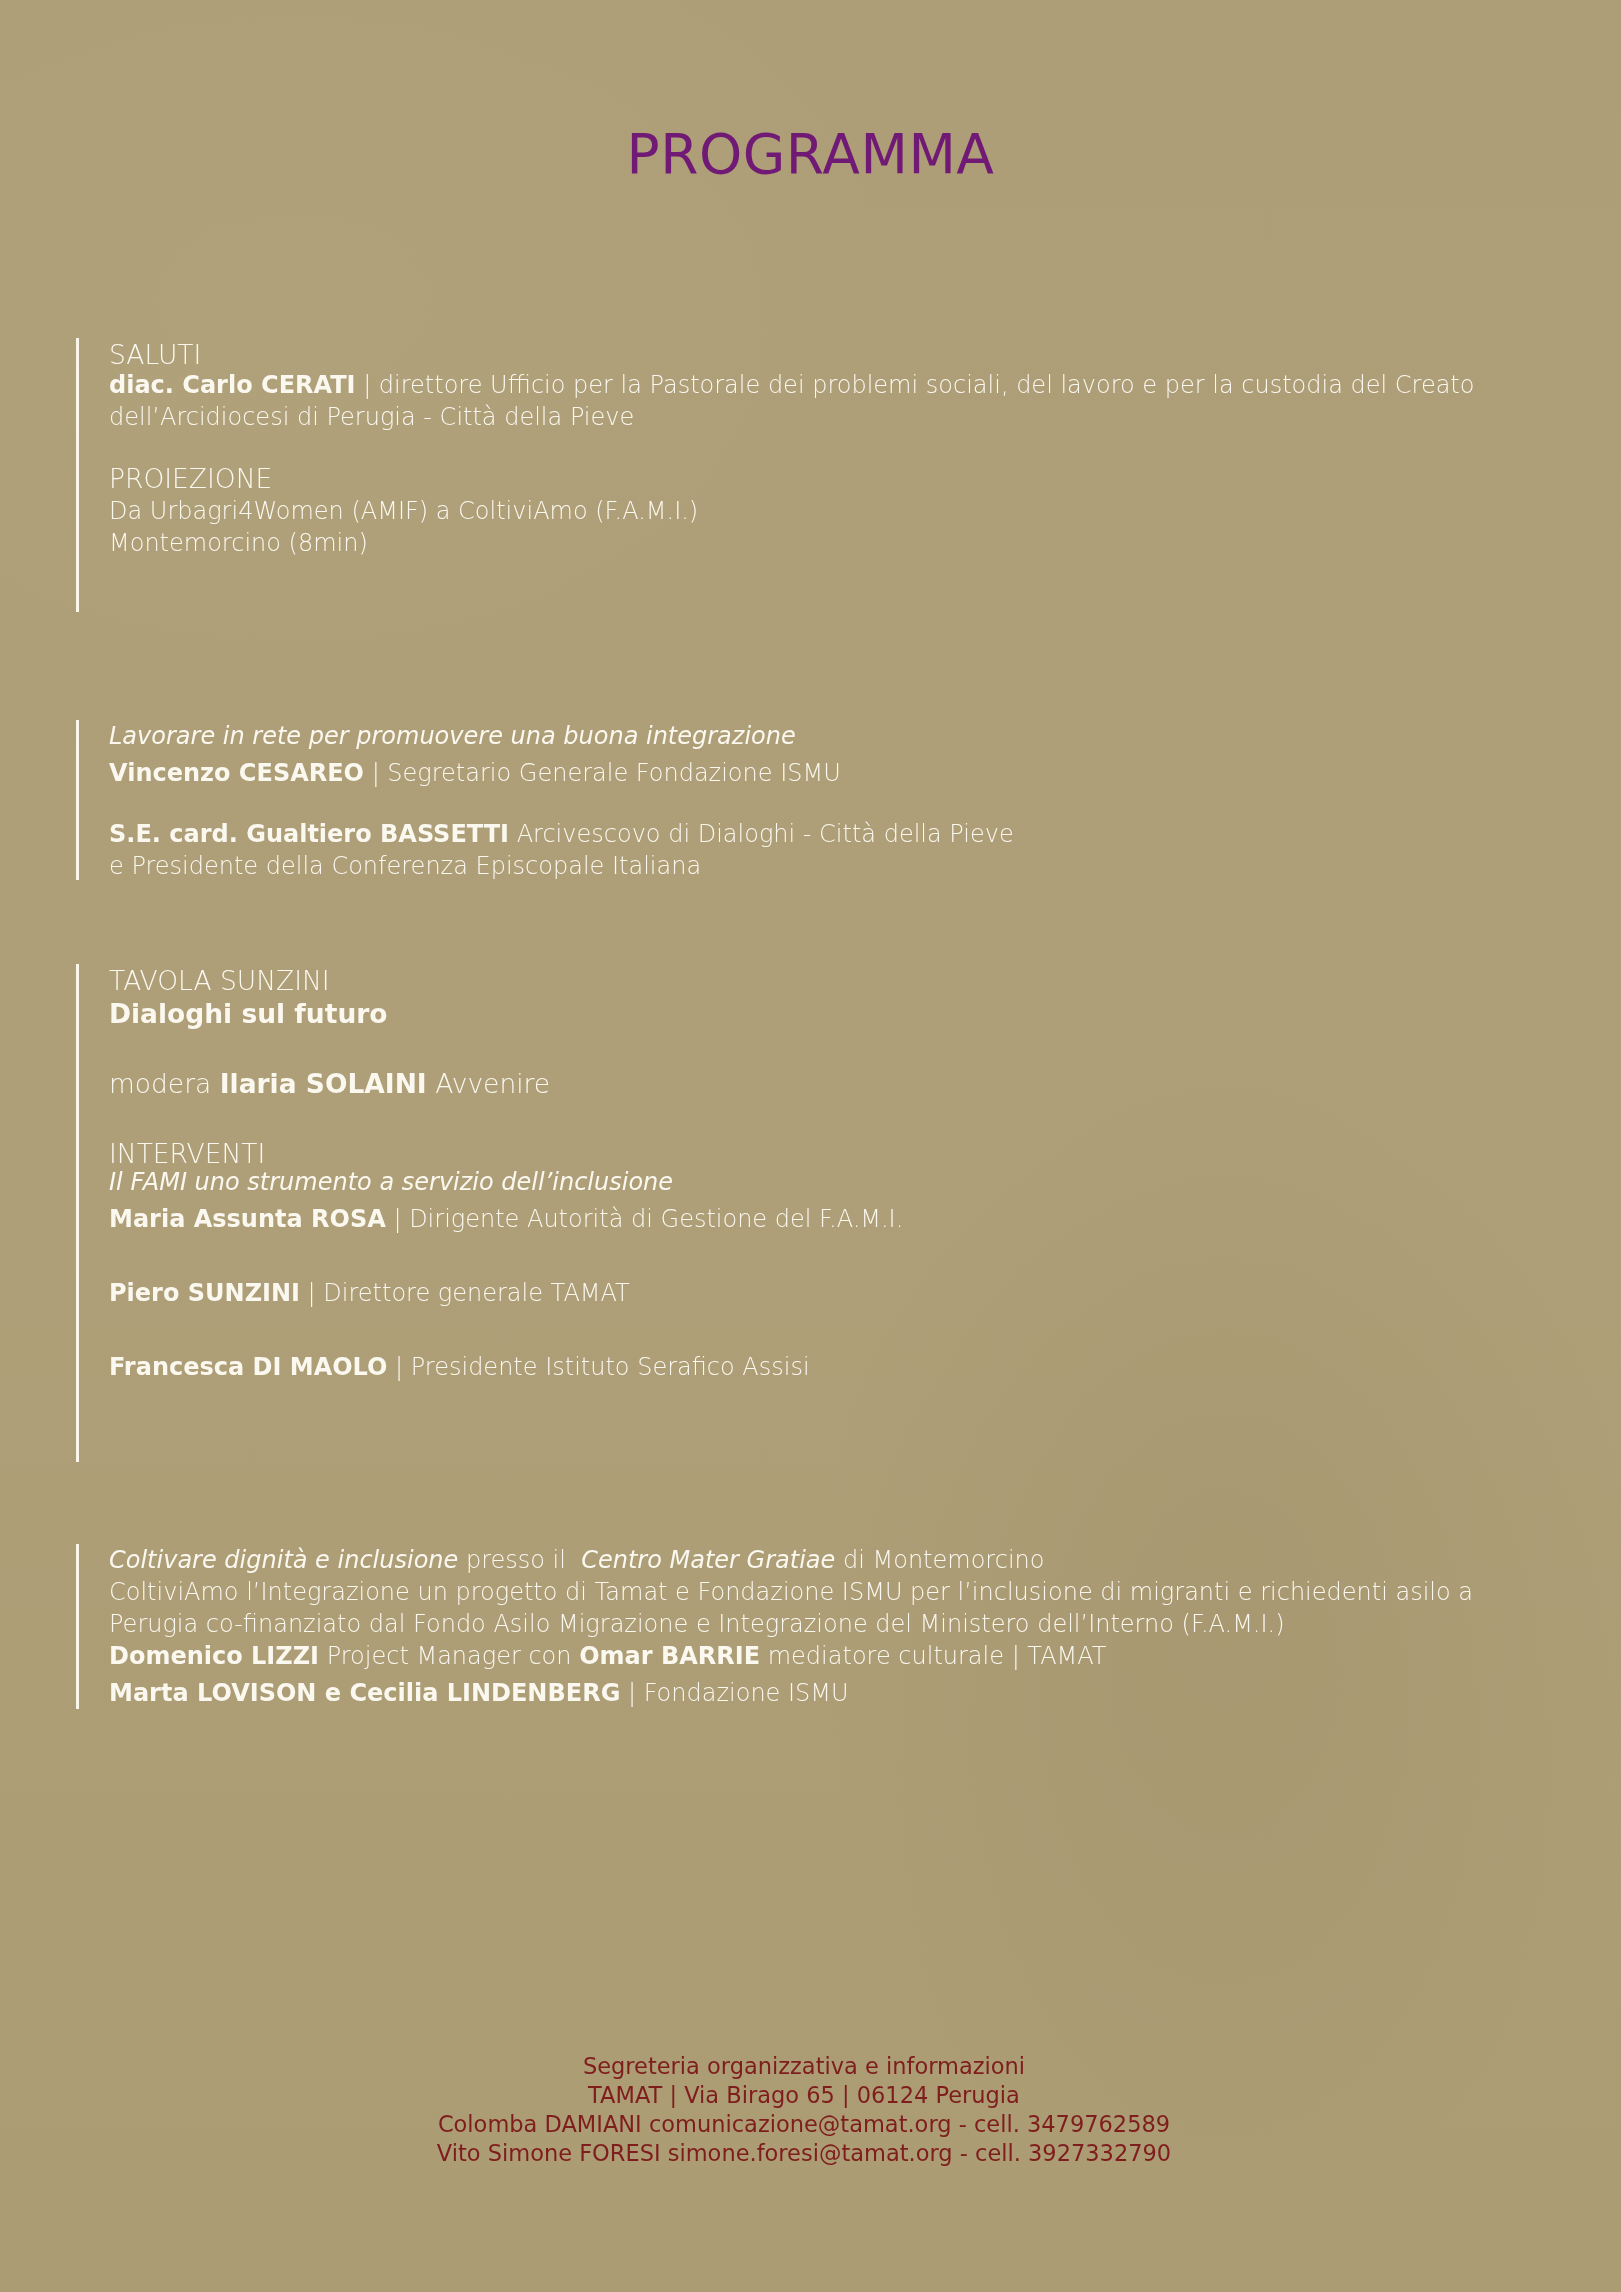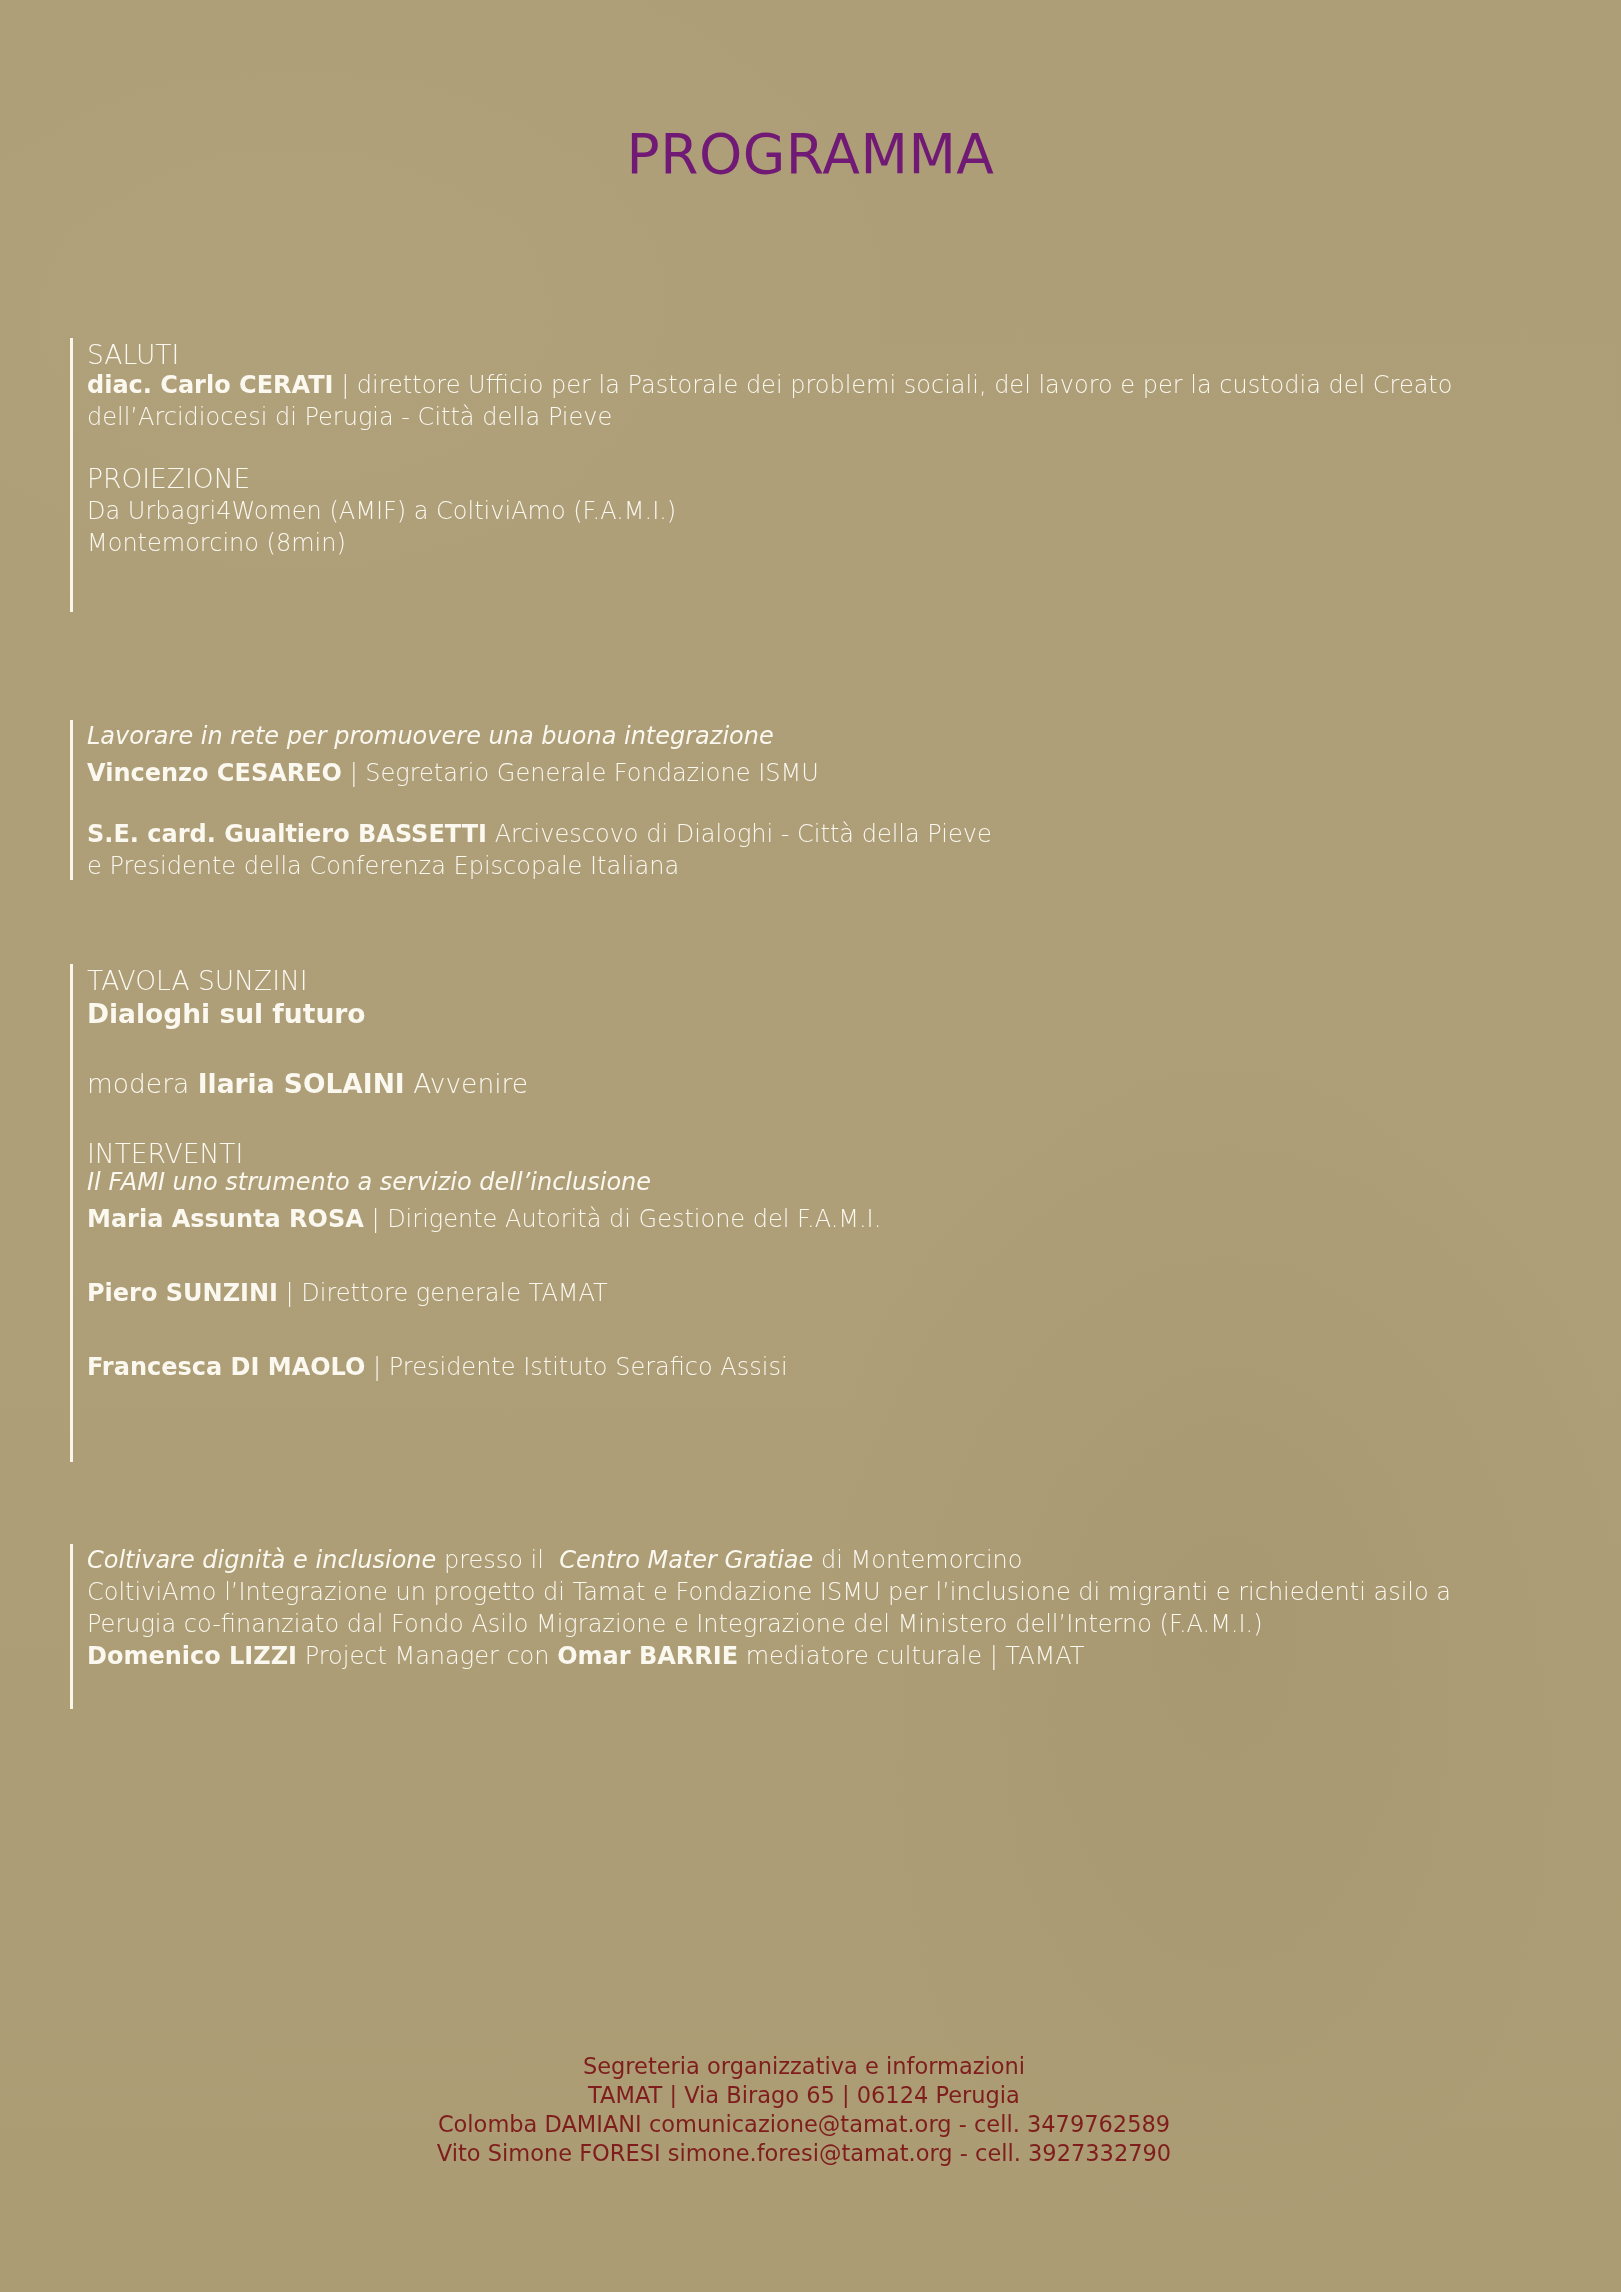--- a/index.html
+++ b/index.html
@@ -11,21 +11,21 @@
       radial-gradient(ellipse 882px 588px at 294px 294px, rgba(200,190,160,0.10), transparent 70%),
       linear-gradient(180deg, #ad9e77 0%, #ae9f78 50%, #ab9c74 100%);
     font-family: "DejaVu Sans", "Liberation Sans", sans-serif;
     color: #fbf8f0;
   }
   .title {
     position: absolute; top: 122px; left: 0; width: 1621px; text-align: center;
     font-size: 55px; letter-spacing: 0.5px; font-weight: normal; color: #701a75;
     font-family: "DejaVu Sans", sans-serif;
   }
-  .block { position: absolute; left: 70px; border-left: 3.9px solid #fbf6ea; padding-left: 14px; }
+  .block { position: absolute; left: 76px; border-left: 3.9px solid #fbf6ea; padding-left: 30px; }
   .line { font-size: 24px; line-height: 32px; white-space: nowrap; font-weight: 300; }
   .line.head { font-size: 26.5px; line-height: 33px; }
   .b { font-weight: bold; }
   .i { font-style: italic; }
   .gap-s { height: 4.9px; }
   .footer {
     position: absolute; top: 2052px; left: 0; width: 1608px; text-align: center;
     font-size: 22.5px; line-height: 29px; color: #7f1d1d;
   }
   .footer div { white-space: nowrap; }
@@ -90,20 +90,23 @@
 <div class="block" style="top:1544px; height:165px;">
   <div class="line">
     <span class="i">Coltivare dignità e inclusione</span><span style="white-space:pre;"> presso il  </span><span class="i">Centro Mater Gratiae</span><span> di Montemorcino</span>
   </div>
   <div class="line">ColtiviAmo l’Integrazione un progetto di Tamat e Fondazione ISMU per l’inclusione di migranti e richiedenti asilo a</div>
   <div class="line">Perugia co-finanziato dal Fondo Asilo Migrazione e Integrazione del Ministero dell’Interno (F.A.M.I.)</div>
   <div class="line">
     <span class="b">Domenico LIZZI</span><span> Project Manager con </span><span class="b">Omar BARRIE</span><span> mediatore culturale | TAMAT</span>
   </div>
   <div class="gap-s"></div>
+  <div class="line">
+    <span class="b">Marta LOVISON e Cecilia LINDENBERG</span><span> | Fondazione ISMU</span>
+  </div>
 </div>
 
 <div class="footer">
   <div>Segreteria organizzativa e informazioni</div>
   <div>TAMAT | Via Birago 65 | 06124 Perugia</div>
   <div>Colomba DAMIANI comunicazione@tamat.org - cell. 3479762589</div>
   <div>Vito Simone FORESI simone.foresi@tamat.org - cell. 3927332790</div>
 </div>
 
 

